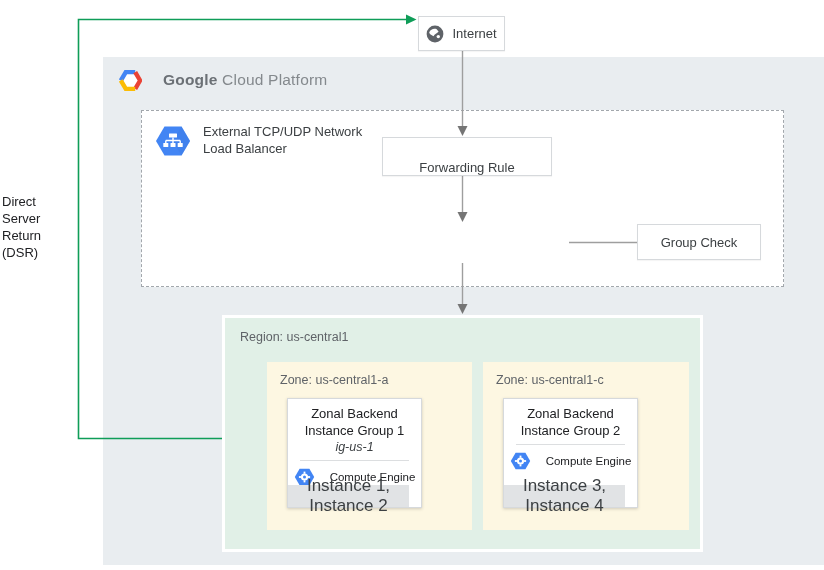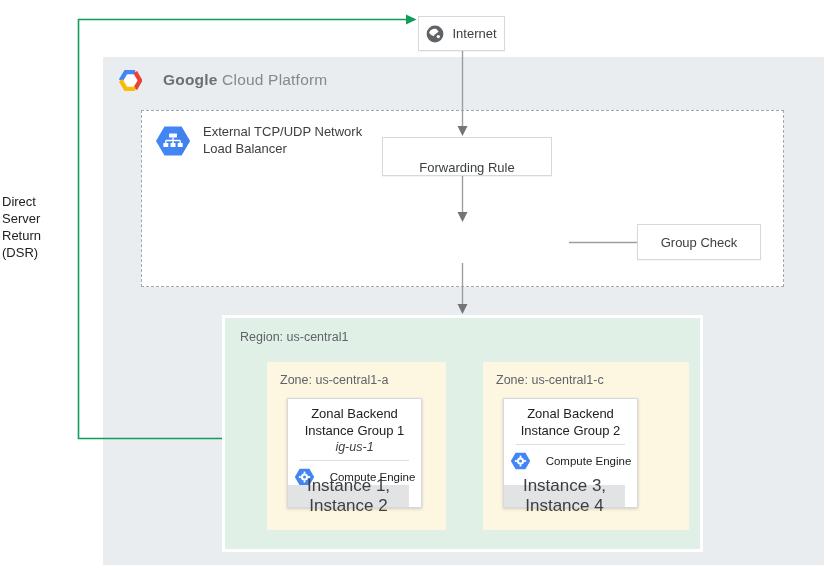--- a/index.html
+++ b/index.html
@@ -41,21 +41,21 @@
   .rbs-box{left:356px;top:223px;width:213px;height:40px;flex-direction:column;line-height:16px;}
   .rbs-box .sub{font-style:italic;font-size:12px;color:#80868b;line-height:15px;}
   .hc-box{left:637px;top:224px;width:124px;height:36px;}
 
   
   .region-box{
     left:222px;top:315px;width:481px;height:237px;box-sizing:border-box;
     background:var(--region-bg,#e1f0e7);border:3px solid #fff;
   }
   .region-label{left:15px;top:12px;font-size:12.5px;color:#5f6368;}
-  .zone-box{top:44px;width:179px;height:168px;background:var(--zone-bg,#fdf7e2);}
+  .zone-box{top:44px;width:205px;height:168px;background:var(--zone-bg,#fdf7e2);}
   .zone-a{left:42px;}
   .zone-c{left:258px;width:173px;padding-left:33px;}
   .zone-label{left:13px;top:11px;font-size:12.5px;color:#5f6368;}
 
   
   .group-card{
     left:20px;top:36px;width:135px;height:110px;box-sizing:border-box;
     background:#fff;border:1px solid #d6d9dc;
     box-shadow:0 1px 3px rgba(0,0,0,.18);
     text-align:center;

